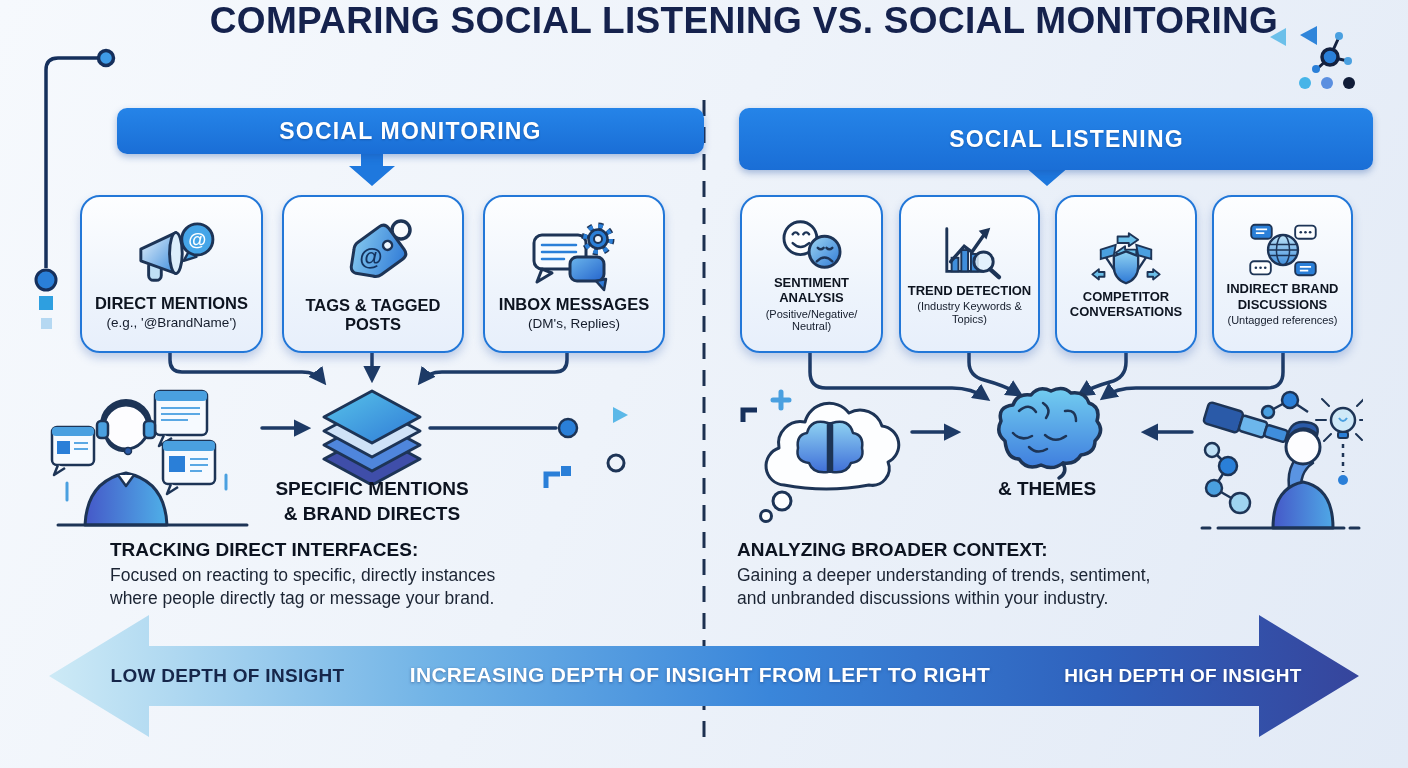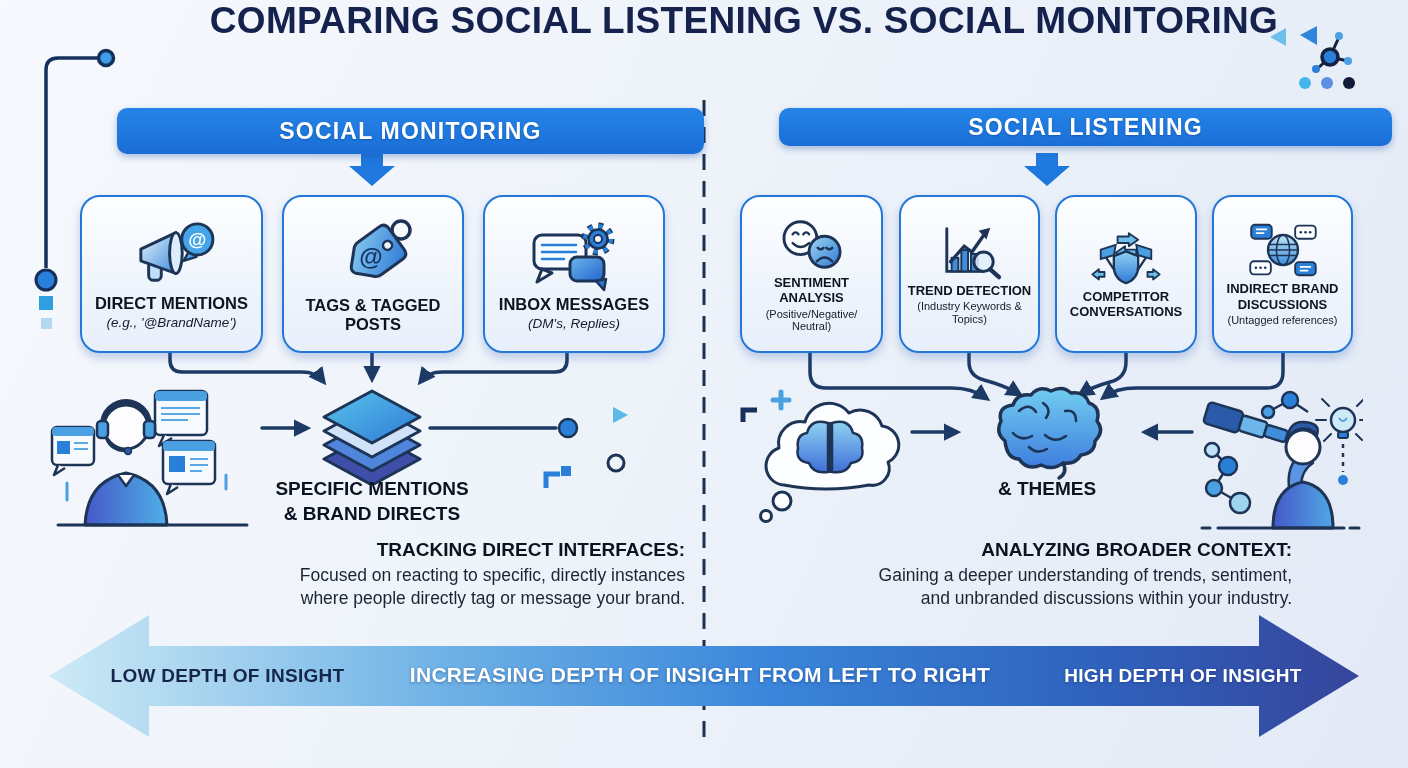--- a/index.html
+++ b/index.html
@@ -26,27 +26,27 @@
   .card{
     border:2.5px solid #2277d8;border-radius:20px;
     background:linear-gradient(180deg,#fdfeff 0%,#eef4fc 60%,#e7effb 100%);
     box-shadow:0 5px 10px rgba(50,95,175,.28);
     display:flex;flex-direction:column;align-items:center;justify-content:center;
     text-align:center;padding:6px;gap:2px;box-sizing:border-box;z-index:3;
   }
   .card-title{font-weight:bold;color:#0d1420;line-height:1.18;}
   .card-sub{color:#141c2b;line-height:1.15;}
   .lcard .card-title{font-size:16.5px;}
-  .lcard .card-sub{font-size:13.5px;font-style:italic;}
+  .lcard .card-sub{font-size:13.5px;}
   .rcard .card-title{font-size:13px;}
   .rcard .card-sub{font-size:11px;}
   .result{
     text-align:center;font-weight:bold;font-size:19px;color:#0c1320;line-height:1.3;z-index:3;
   }
-  .summary{text-align:right;z-index:3;}
+  .summary{text-align:left;z-index:3;}
   .summary .s-title{font-weight:bold;font-size:19px;color:#0c1320;margin-bottom:3px;}
   .summary .s-line{font-size:17.5px;color:#1b2433;line-height:1.32;}
   .axis-label{font-weight:bold;font-size:19px;letter-spacing:.3px;text-align:center;z-index:3;}
   .axis-dark{color:#16264a;}
   .axis-light{color:#fff;text-shadow:0 1px 3px rgba(20,50,110,.5);}
   .axis-center{font-size:21px;}
 </style>
 </head>
 <body>
 
@@ -117,21 +117,21 @@
     <path d="M743 422 V410 H757" stroke="#16305c" stroke-width="5" fill="none"></path>
 
     <polygon points="49,676 149,615 149,646 1259,646 1259,615 1359,676 1259,737 1259,706 149,706 149,737" fill="url(#gArrow)"></polygon>
   </svg>
 
   <div class="abs title">COMPARING SOCIAL LISTENING VS. SOCIAL MONITORING</div>
 
   <div class="abs hdr" style="left:78px;top:108px;width:587px;height:46px;">
     <span>SOCIAL MONITORING</span>
   </div>
-  <div class="abs hdr" style="left:740px;top:108px;width:613px;height:38px;">
+  <div class="abs hdr" style="left:700px;top:108px;width:613px;height:62px;padding-left:21px;">
     <span>SOCIAL LISTENING</span>
   </div>
 
   <div class="abs card lcard" style="left:80px;top:195px;width:183px;height:158px;">
     <svg width="96" height="74" viewBox="0 0 96 76">
       <defs>
           <linearGradient id="gi1" x1="0" y1="0" x2="1" y2="1">
             <stop offset="0" stop-color="#e9f4fd"></stop>
             <stop offset="1" stop-color="#3f8edc"></stop>
           </linearGradient>

